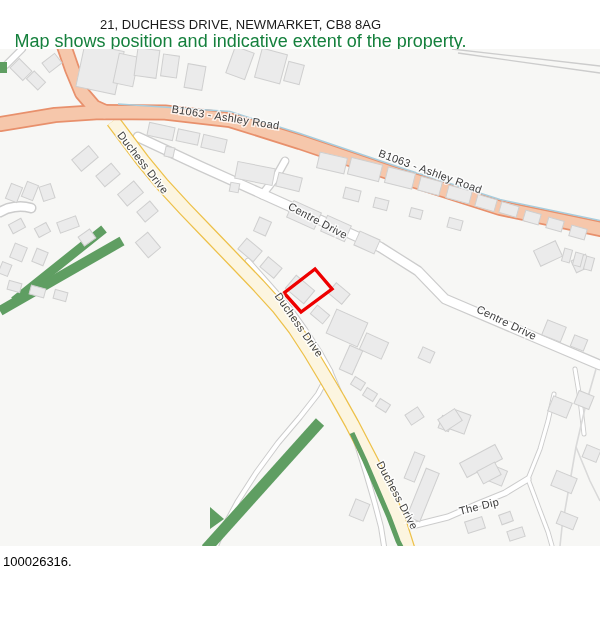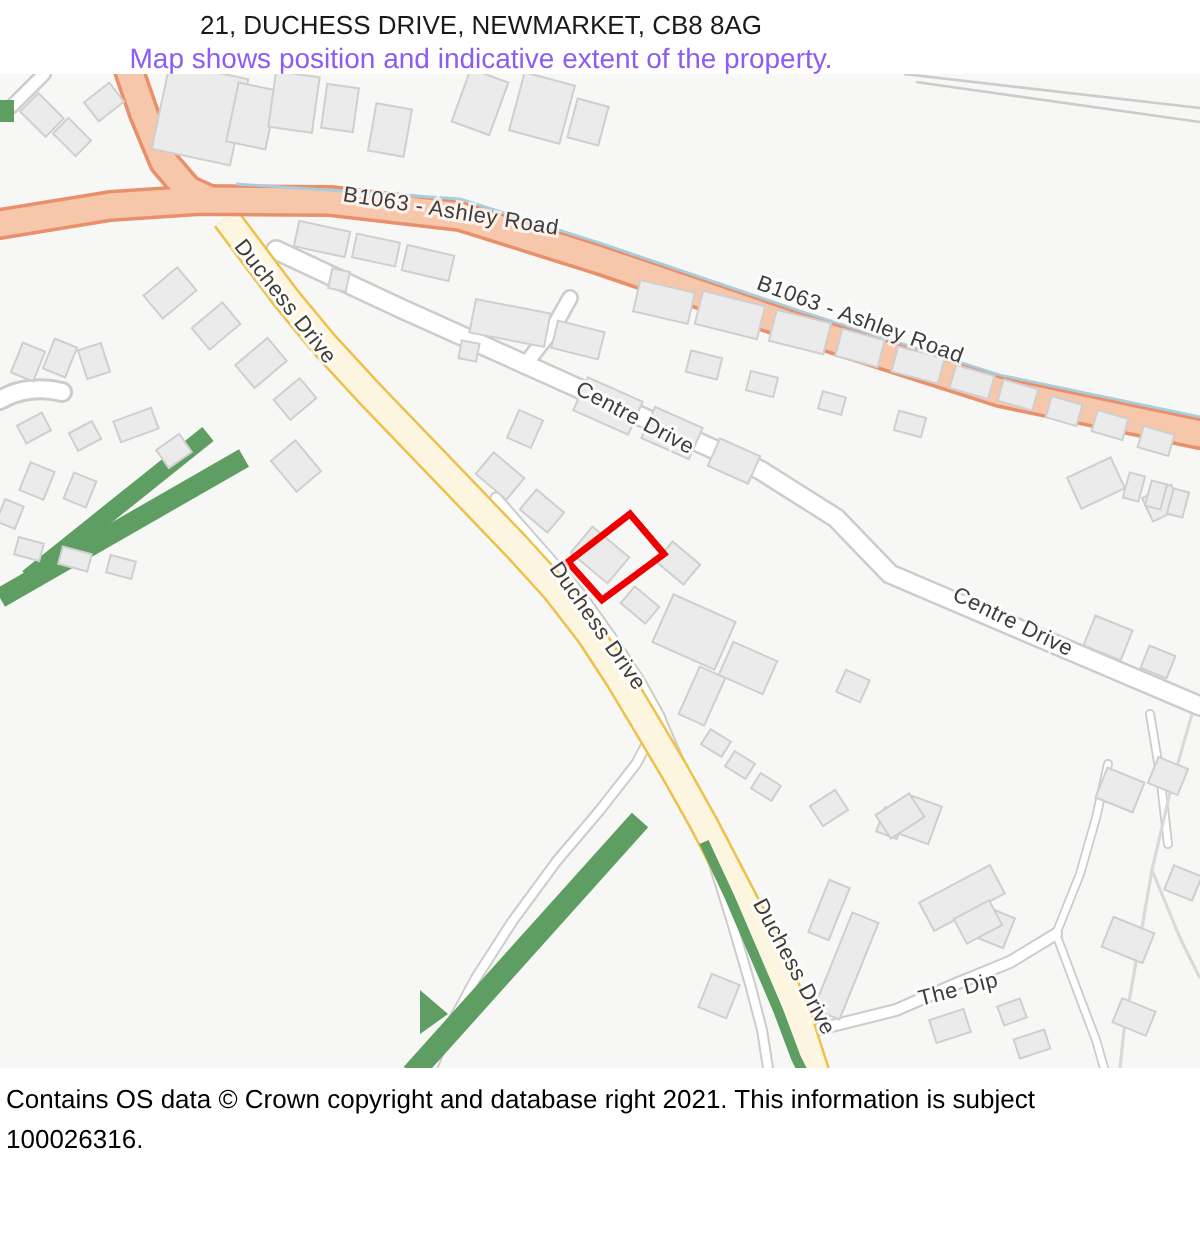--- a/index.html
+++ b/index.html
@@ -1,19 +1,19 @@
 <!DOCTYPE html>
 <html style="--b-road-fill: #f6c7ab; --b-road-casing: #e8906c; --minor-road-fill: #fcf5e0; --minor-road-casing: #edc14a; --white-road-fill: #ffffff; --road-casing: #cccccc; --building-fill: #ebebeb; --building-stroke: #cfcfcf; --green-area: #5f9e62; --water-line: #a8cddd; --property-outline: #ee0000; --label-text: #3d3d3d; --map-background: #f7f7f5;"><head>
 <meta charset="utf-8">
 <style>
   html,body{margin:0;padding:0;background:#ffffff;}
   body{width:600px;height:625px;font-family:"Liberation Sans",sans-serif;color:#111;overflow:hidden;}
-  .header{width:481px;text-align:center;padding-top:5px;}
+  .header{width:481px;text-align:center;padding-top:17px;}
   .header .title{font-size:13px;line-height:16px;color:#1a1a1a;}
-  .header .subtitle{font-size:14px;line-height:16px;color:#8b5cf6;}
+  .header .subtitle{font-size:18px;line-height:16px;color:#15803d;}
   .mapwrap{width:600px;height:497px;position:relative;}
   svg{display:block;}
   .bld{fill:var(--building-fill);stroke:var(--building-stroke);stroke-width:1;}
   .rb-case{fill:none;stroke:var(--b-road-casing);stroke-width:16;stroke-linejoin:round;stroke-linecap:round;}
   .rb-fill{fill:none;stroke:var(--b-road-fill);stroke-width:12.5;stroke-linejoin:round;stroke-linecap:round;}
   .ry-case{fill:none;stroke:var(--minor-road-casing);stroke-width:15;stroke-linejoin:round;stroke-linecap:butt;}
   .ry-fill{fill:none;stroke:var(--minor-road-fill);stroke-width:12.5;stroke-linejoin:round;stroke-linecap:butt;}
   .rw-case{fill:none;stroke:var(--road-casing);stroke-linejoin:round;stroke-linecap:round;}
   .rw-fill{fill:none;stroke:var(--white-road-fill);stroke-linejoin:round;stroke-linecap:round;}
   .thin{fill:none;stroke:var(--road-casing);stroke-width:1.3;}
@@ -202,15 +202,14 @@
     <text class="maplbl" text-anchor="middle" transform="translate(296,278) rotate(55)">Duchess Drive</text>
     <text class="maplbl" text-anchor="middle" transform="translate(394,448) rotate(62)">Duchess Drive</text>
     <text class="maplbl" text-anchor="middle" transform="translate(316,175) rotate(28)">Centre Drive</text>
     <text class="maplbl" text-anchor="middle" transform="translate(505,277) rotate(26)">Centre Drive</text>
     <text class="maplbl" text-anchor="middle" transform="translate(480,461) rotate(-14)">The Dip</text>
   </g>
 </svg>
 </div>
 
 <div class="footer">
-  <div>Contains OS data © Crown copyright and database right 2021. This information is subject</div>
   <div>100026316.</div>
 </div>
 
 </body></html>

